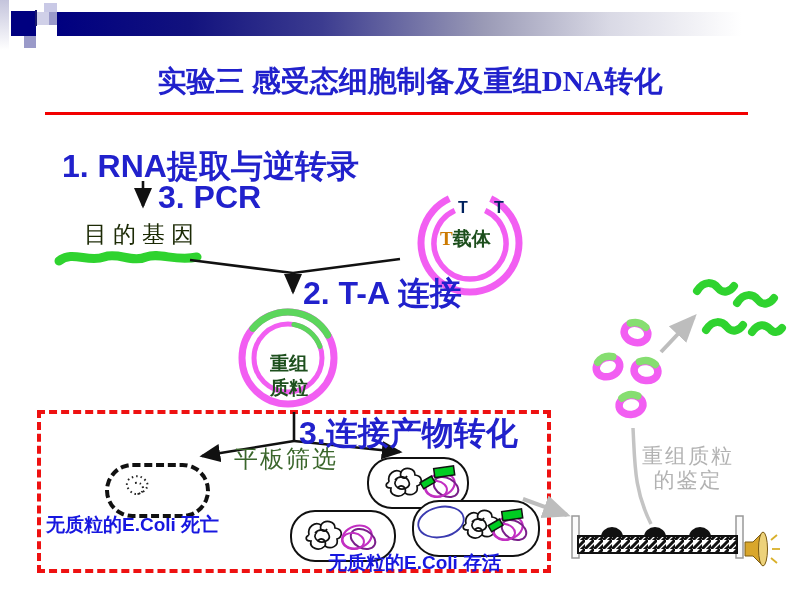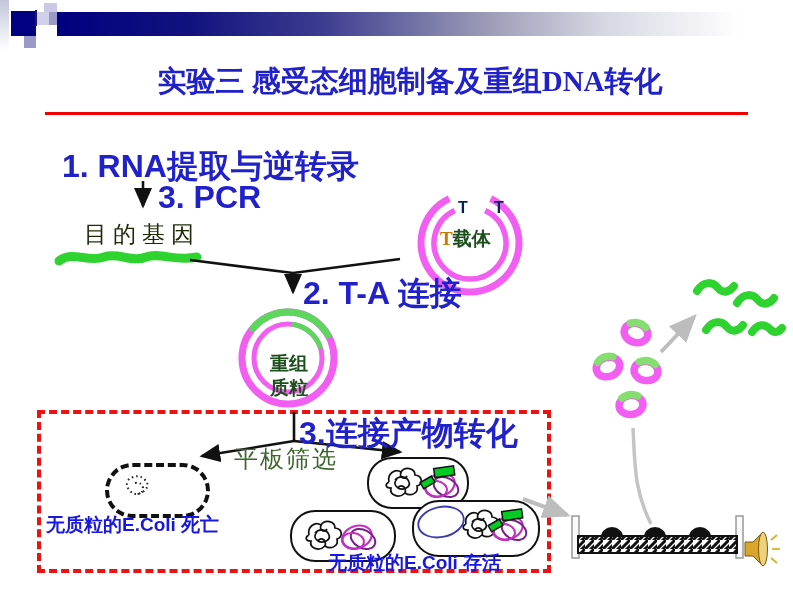--- a/index.html
+++ b/index.html
@@ -188,13 +188,15 @@
   <div>质粒</div>
 </div>
 
 <div class="abs blue z3" style="left:299px;top:412px;">3.连接产物转化</div>
 <div class="abs kai screen z3">平板筛选</div>
 
 <div class="abs blue-s z3" style="left:46px;top:512px;">无质粒的E.Coli 死亡</div>
 <div class="abs blue-s z3" style="left:328px;top:550px;">无质粒的E.Coli 存活</div>
 
 <div class="abs kai ident z3">
+  <div>重组质粒</div>
+  <div>的鉴定</div>
 </div>
 
 </body></html>

